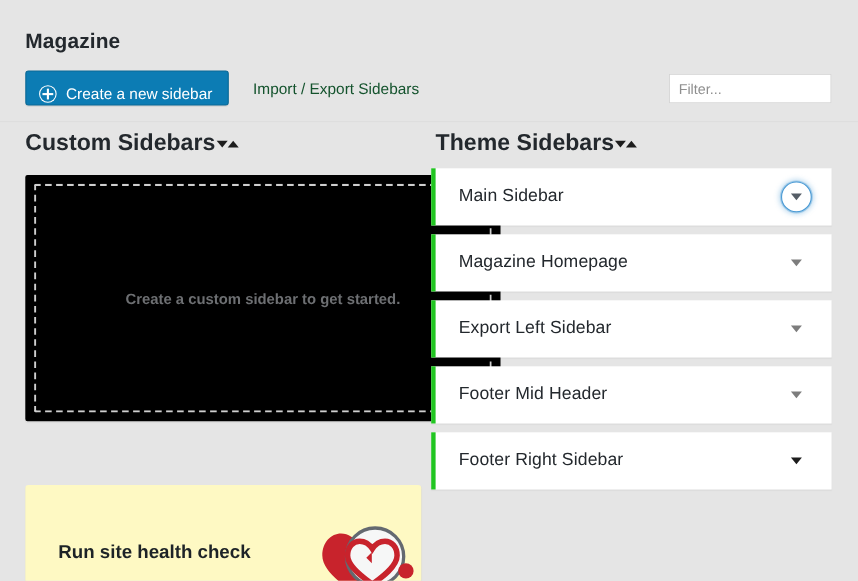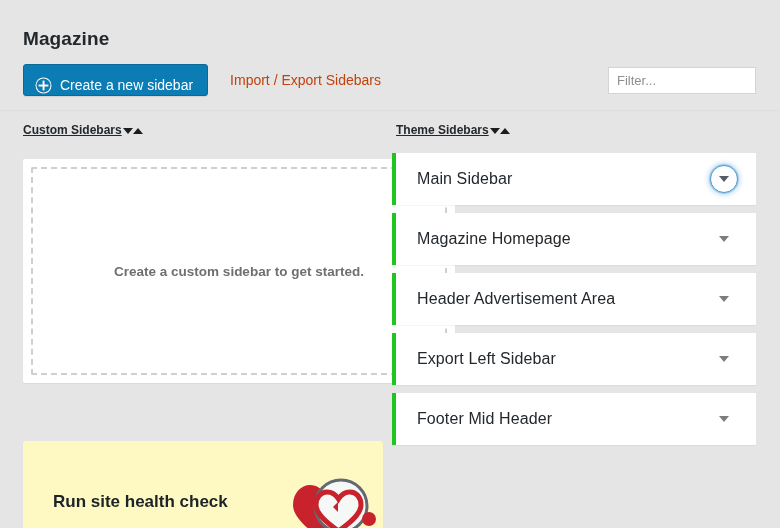--- a/index.html
+++ b/index.html
@@ -59,21 +59,21 @@
     width: 17px;
     height: 17px;
     display: inline-block;
     position: relative;
     flex: 0 0 auto;
   }
   .plus-icon svg { display: block; }
 
   .link-importexport {
     margin-left: 22px;
-    color: #c2410c;
+    color: #14532d;
     font-size: 14px;
     text-decoration: none;
     cursor: pointer;
   }
 
   .filter-wrap {
     position: absolute;
     right: 24px;
     top: 67px;
   }
@@ -109,30 +109,29 @@
     width: 384px;
   }
   .col-right {
     position: absolute;
     left: 384px;
     top: 118px;
     width: 426px;
   }
 
   .col-heading {
-    font-size: 12px;
+    font-size: 21px;
     font-weight: bold;
     color: #23282d;
     padding-left: 23px;
     margin: 0;
     line-height: 24px;
     height: 24px;
     display: flex;
     align-items: center;
-    text-decoration: underline;
   }
   .col-right .col-heading { padding-left: 12px; }
 
   .sort-arrows {
     display: inline-flex;
     align-items: center;
     margin-left: 1px;
     gap: 0px;
     position: relative;
     top: 1px;
@@ -144,21 +143,21 @@
     border-right: 5px solid transparent;
   }
   .tri-down { border-top: 6px solid #1d1d1d; }
   .tri-up   { border-bottom: 6px solid #1d1d1d; }
 
   
   .custom-panel {
     margin: 17px 0 0 23px;
     width: 432px;
     height: 224px;
-    background: #ffffff;
+    background: #000000;
     box-sizing: border-box;
     border-radius: 2px;
     box-shadow: 0 1px 1px rgba(0,0,0,.04);
     padding: 8px;
   }
   .dropzone {
     width: 100%;
     height: 100%;
     box-sizing: border-box;
     border: 2px dashed #cfcfcf;
@@ -328,33 +327,33 @@
             <span class="caret"></span>
           </span>
         </div>
         <div class="sb-row">
           <span class="sb-label">Magazine Homepage</span>
           <span class="sb-toggle">
             <span class="caret"></span>
           </span>
         </div>
         <div class="sb-row">
-          <span class="sb-label">Header Advertisement Area</span>
-          <span class="sb-toggle">
-            <span class="caret"></span>
-          </span>
-        </div>
-        <div class="sb-row">
           <span class="sb-label">Export Left Sidebar</span>
           <span class="sb-toggle">
             <span class="caret"></span>
           </span>
         </div>
         <div class="sb-row">
           <span class="sb-label">Footer Mid Header</span>
           <span class="sb-toggle">
             <span class="caret"></span>
           </span>
         </div>
+        <div class="sb-row">
+          <span class="sb-label">Footer Right Sidebar</span>
+          <span class="sb-toggle dark">
+            <span class="caret"></span>
+          </span>
+        </div>
       </div>
   </div>
 
 </div>
 
 </body></html>

